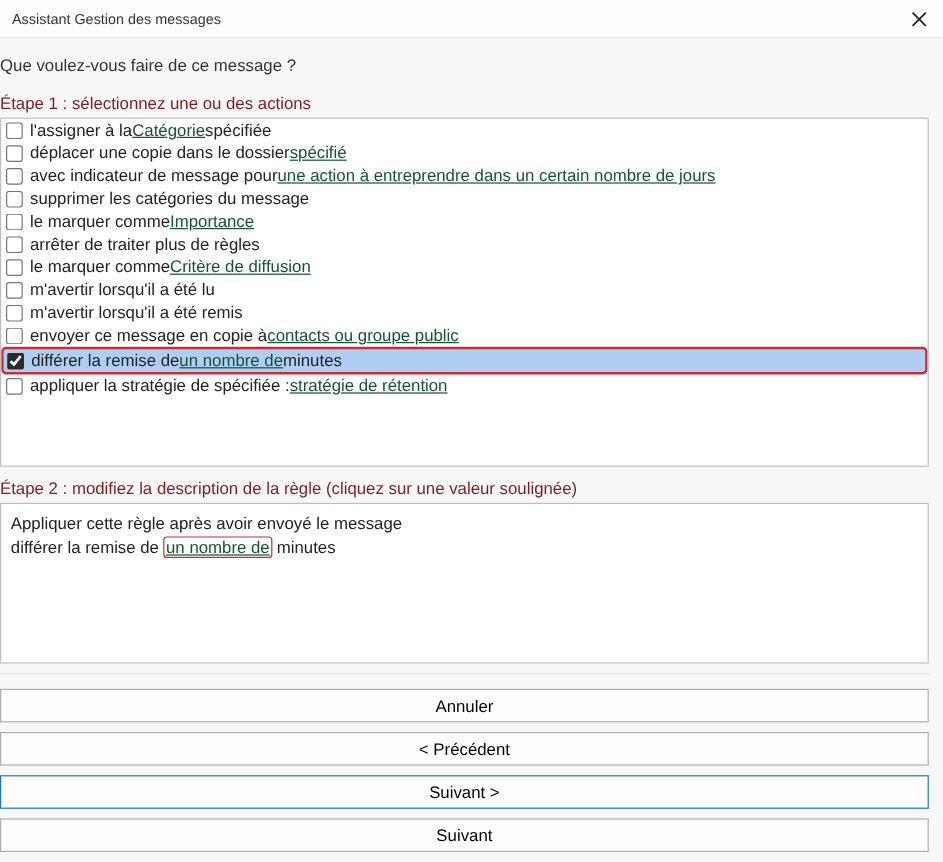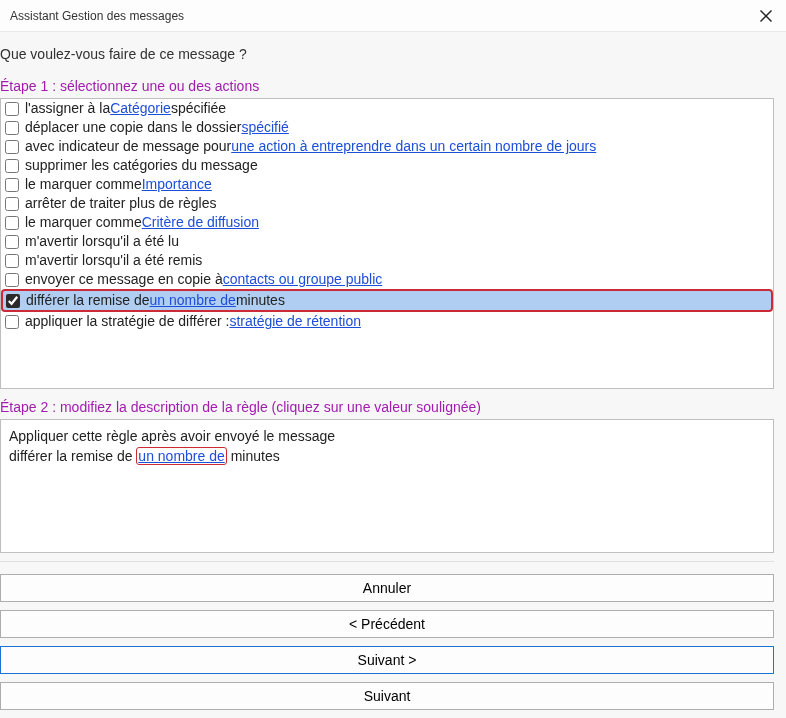--- a/index.html
+++ b/index.html
@@ -38,21 +38,21 @@
       height: calc(718px - 32px);
       display: flex;
       flex-direction: column;
     }
     .question {
       margin: 4px 0 6px 0;
       color: #323232;
     }
     .step-label {
       margin: 10px 0 4px 0;
-      color: #a21caf;
+      color: #7f1d1d;
     }
     .list-box {
       border: 1px solid #bfbfbf;
       background: #ffffff;
       overflow-y: auto;
       height: 340px;
     }
     .opt-row {
       display: flex;
       align-items: center;
@@ -70,21 +70,21 @@
       padding: 0 3px;
     }
     .opt-row input[type="checkbox"] {
       margin: 0 6px 0 0;
       width: 14px;
       height: 14px;
       accent-color: #2a2a2a;
     }
     .opt-row .seg { margin: 0; }
     .link-look {
-      color: #1d4ed8;
+      color: #14532d;
       text-decoration: underline;
       cursor: pointer;
     }
     .desc-box {
       border: 1px solid #bfbfbf;
       background: #ffffff;
       padding: 6px 8px;
       height: 155px;
       margin-bottom: 8px;
     }
@@ -184,21 +184,21 @@
         <span class="seg link-look">contacts ou groupe public</span>
       </div>
       <div class="opt-row selected">
         <input type="checkbox" checked="" style="">
         <span class="seg">différer la remise de </span>
         <span class="seg link-look">un nombre de</span>
         <span class="seg"> minutes</span>
       </div>
       <div class="opt-row">
         <input type="checkbox" style="">
-        <span class="seg">appliquer la stratégie de différer : </span>
+        <span class="seg">appliquer la stratégie de spécifiée : </span>
         <span class="seg link-look">stratégie de rétention</span>
       </div>
     </div>
 
   <div class="spacer"></div>
 
   <div class="step-label">Étape 2 : modifiez la description de la règle (cliquez sur une valeur soulignée)</div>
 
   <div class="desc-box">
     <div class="desc-line">Appliquer cette règle après avoir envoyé le message</div>

